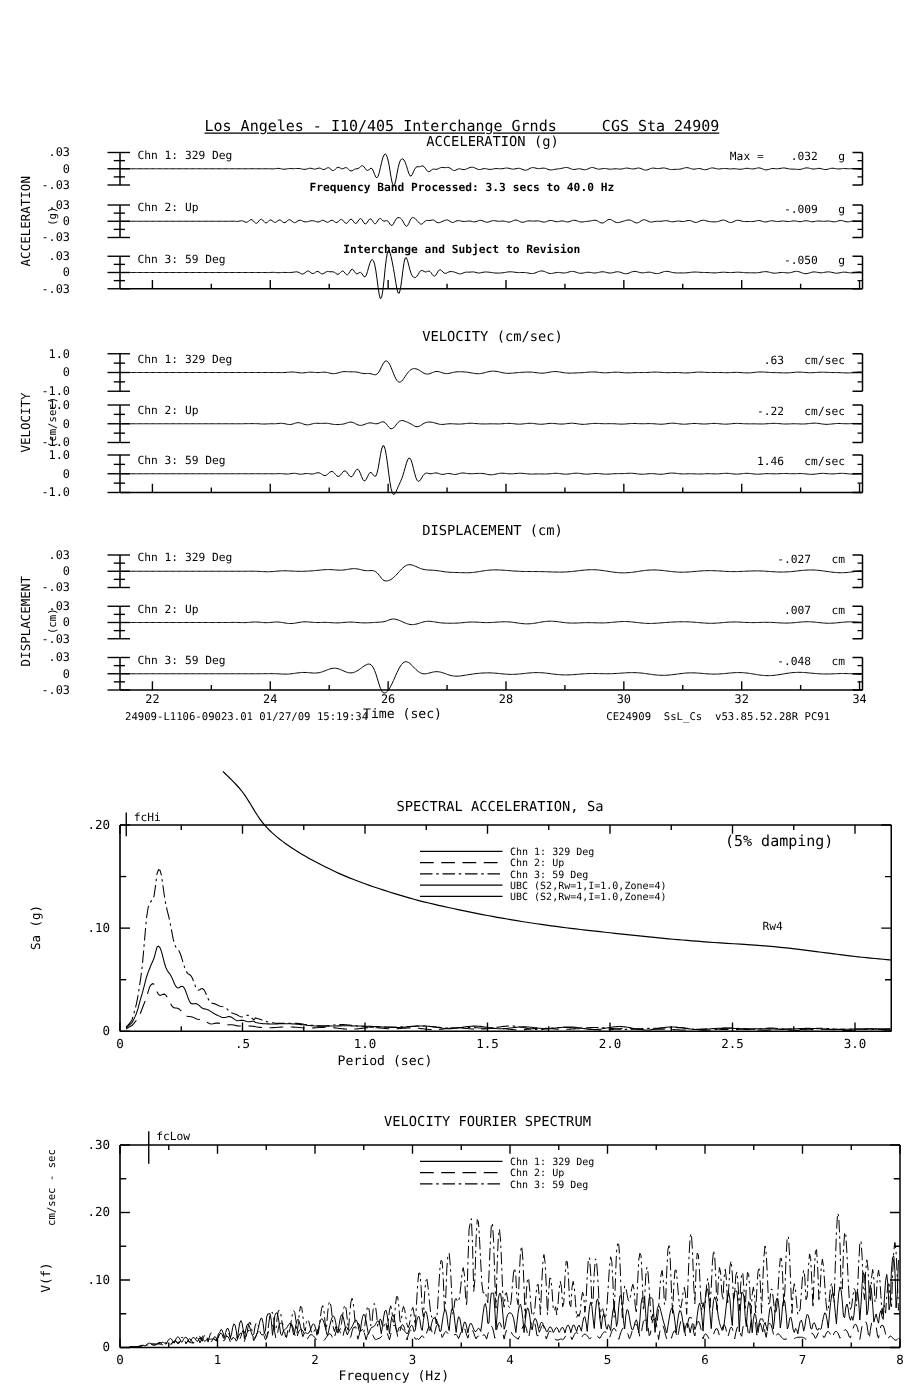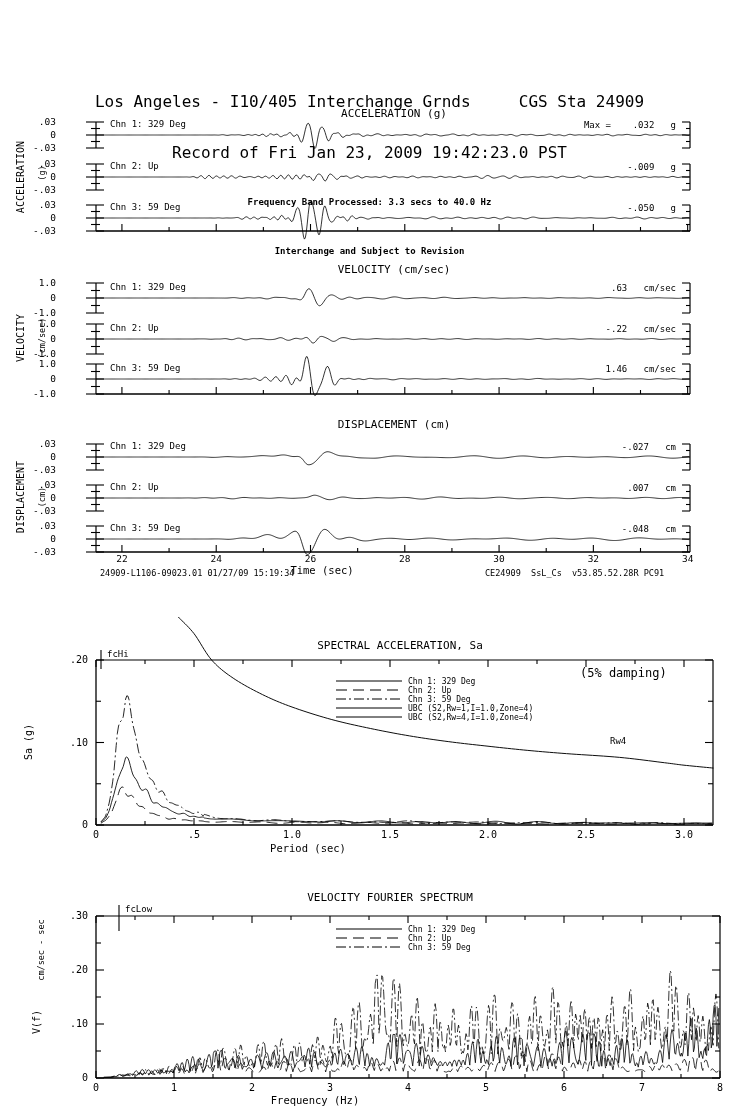--- a/index.html
+++ b/index.html
@@ -1,38 +1,37 @@
 <!DOCTYPE html>
 <html><head>
 <meta charset="utf-8">
 <style>
   html,body{margin:0;padding:0;background:#fff;}
   .page{position:relative;width:739px;height:1115px;background:#ffffff;overflow:hidden;
         font-family:"DejaVu Sans Mono",monospace;color:#000;}
   .header{position:absolute;top:57px;left:0;width:739px;text-align:center;white-space:pre;}
-  .h-big{font-size:16px;line-height:13px;}
+  .h-big{font-size:12px;line-height:13px;text-decoration:underline;}
   .h-small{font-size:9px;line-height:11px;font-weight:bold;}
   svg.sec{position:absolute;left:0;overflow:visible;}
   svg text{fill:#000;white-space:pre;}
   .sec-title{font-size:11px;text-anchor:middle;}
   .side-lab{font-size:10px;text-anchor:middle;}
   .side-unit{font-size:8.5px;text-anchor:middle;}
   .anno{font-size:9px;}
   .damp{font-size:12px;}
   .xlab{font-size:10.5px;text-anchor:middle;}
   .footer-t{font-size:8.5px;}
 </style>
 </head>
 <body>
 
 <div class="page">
 
   <div class="header">
     <div class="h-big">Los Angeles - I10/405 Interchange Grnds     CGS Sta 24909</div>
-    <div class="h-big">Record of Fri Jan 23, 2009 19:42:23.0 PST</div>
     <div class="h-small">Frequency Band Processed: 3.3 secs to 40.0 Hz</div>
     <div class="h-small">Interchange and Subject to Revision</div>
   </div>
 
   <svg class="sec" style="top:105px;height:153px" width="739" height="153" viewBox="0 105 739 153">
     <text class="sec-title" x="394" y="117">ACCELERATION (g)</text>
     <text class="side-lab" transform="rotate(-90 24 177)" x="24" y="177">ACCELERATION</text>
     <text class="side-unit" transform="rotate(-90 45 173)" x="45" y="173">(g)</text>
     <g id="g-acc">
         <g>

